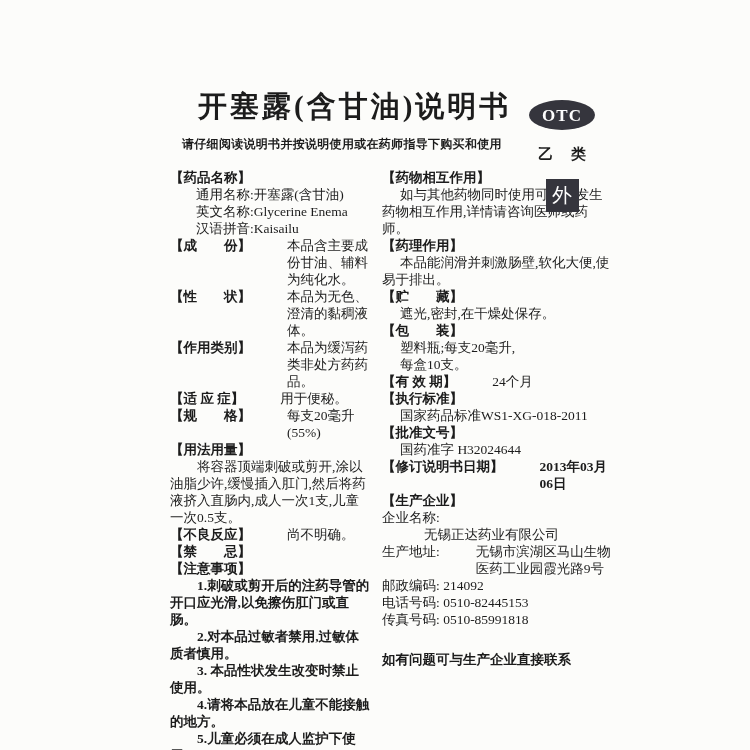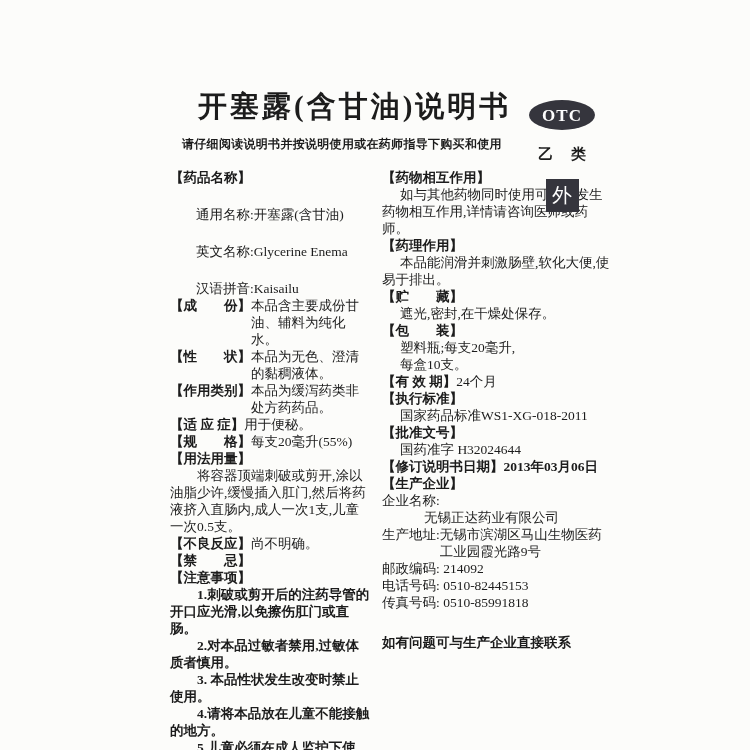--- a/index.html
+++ b/index.html
@@ -68,25 +68,25 @@
     display:flex;align-items:center;justify-content:center;
   }
   .columns{
     display:flex;
     gap:10px;
     margin-top:16px;
   }
   .col-left{width:202px;flex:0 0 auto;}
   .col-right{width:230px;flex:0 0 auto;}
   .line{min-height:17px;}
-  .hang{display:flex;}
+  .hang{display:flex;gap:36px;}
   .hang .lbl{white-space:pre;flex:0 0 auto;}
   .hang .txt{flex:1 1 auto;}
   .lbl{font-weight:bold;}
-  .ind1{padding-left:26px;margin-top:20px;}  
+  .ind1{padding-left:26px;}  
   .ind{padding-left:18px;}   
   .ind-lg{padding-left:42px;}
   .p1{text-indent:18px;}     
   .p2{text-indent:27px;}     
   .b{font-weight:bold;}
   .mt{margin-top:23px;}
 </style>
 </head>
 <body>
 

